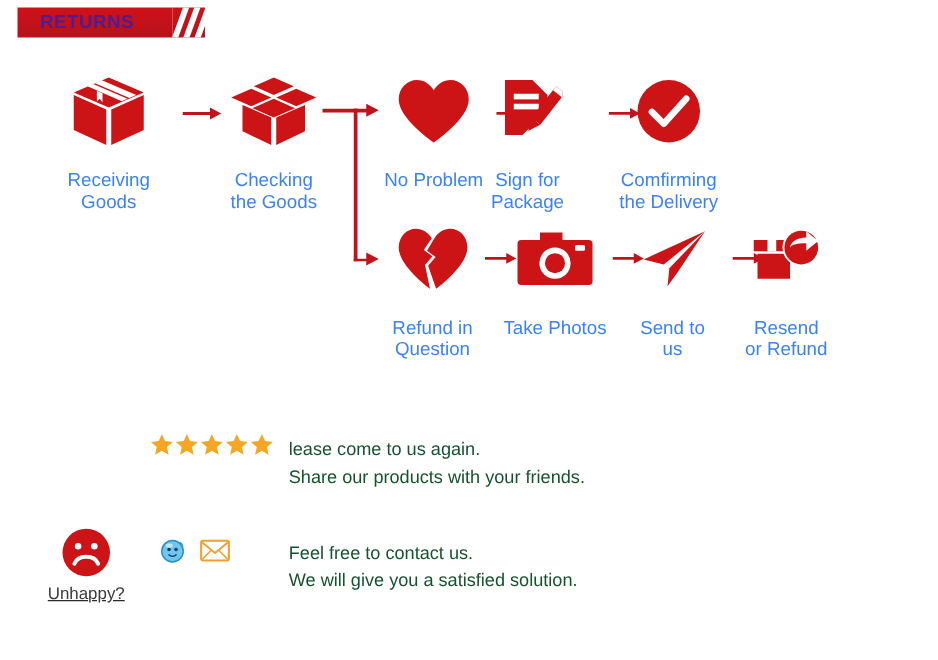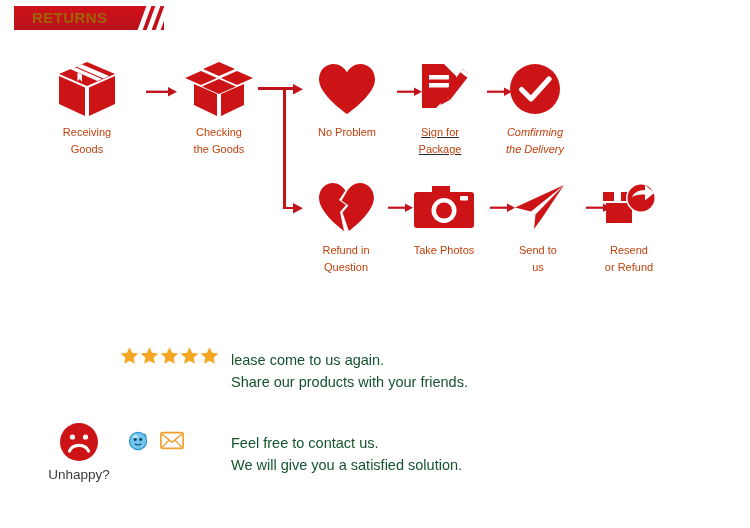--- a/index.html
+++ b/index.html
@@ -15,34 +15,34 @@
 
   
   .banner{position:absolute;height:24px;display:block;}
   .banner .bar{
     position:absolute;left:0;top:0;height:24px;
     background:#c3121a;
     background:linear-gradient(180deg,#cf1119 0%,#b8121a 100%);
   }
   .banner .label{
     position:absolute;left:18px;top:3px;
-    font-size:15px;font-weight:bold;color:#a16207;
+    font-size:15px;font-weight:bold;color:#4c1d95;
     letter-spacing:.4px;line-height:18px;
     font-family:"Liberation Sans", sans-serif;
   }
   .banner .slash{
     position:absolute;top:0;width:5px;height:24px;background:#ffffff;
     transform:skewX(-20deg);
   }
 
   
   .node{position:absolute;text-align:center;}
   .node .icon{height:58px;display:flex;align-items:center;justify-content:center;}
   .node .cap{
-    margin-top:6px;font-size:11px;line-height:17px;color:#c2410c;
+    margin-top:18px;font-size:15px;line-height:17px;color:#3b82f6;
     white-space:pre-line;
   }
   .arrow{position:absolute;}
   .vline{position:absolute;background:#c3121a;}
   .hline{position:absolute;background:#c3121a;}
 
   
   .fbrow{position:absolute;}
   .face-cap{
     font-size:13.5px;color:#3a3a3a;text-align:center;margin-top:5px;
@@ -142,21 +142,21 @@
 
   <div class="arrow" style="left:397px;top:84px;">
     <svg width="26" height="12" viewBox="0 0 26 12">
         <g fill="#c3121a">
           <rect x="0" y="4.6" width="19" height="2.2"></rect>
           <path d="M17 1.4 L25 5.7 L17 10 Z"></path>
         </g>
       </svg>
   </div>
 
-  <div class="node" style="left:400px;top:60px;width:80px;text-decoration:underline;">
+  <div class="node" style="left:382px;top:60px;width:80px;">
     <div class="icon">
       <svg width="56" height="56" viewBox="0 0 56 56" aria-hidden="true">
         <path d="M10 3 h22 l12 12 v12 l-20 20 H10 Z" fill="#cc1316"></path>
         <rect x="17" y="14" width="20" height="4.5" fill="#ffffff"></rect>
         <rect x="17" y="22" width="20" height="4.5" fill="#ffffff"></rect>
         <g transform="rotate(38 40 30)">
           <rect x="35" y="6" width="9" height="32" fill="#cc1316"></rect>
           <rect x="35" y="6" width="9" height="4" fill="#ffffff"></rect>
           <path d="M35 38 L39.5 48 L44 38 Z" fill="#cc1316"></path>
         </g>
@@ -169,21 +169,21 @@
 
   <div class="arrow" style="left:487px;top:84px;">
     <svg width="26" height="12" viewBox="0 0 26 12">
         <g fill="#c3121a">
           <rect x="0" y="4.6" width="19" height="2.2"></rect>
           <path d="M17 1.4 L25 5.7 L17 10 Z"></path>
         </g>
       </svg>
   </div>
 
-  <div class="node" style="left:487px;top:60px;width:96px;font-style:italic;">
+  <div class="node" style="left:487px;top:60px;width:96px;">
     <div class="icon">
       <svg width="54" height="54" viewBox="0 0 54 54" aria-hidden="true">
         <circle cx="27" cy="27" r="25" fill="#cc1316"></circle>
         <path d="M13.5 27.5 L23 37 L41 17" fill="none" stroke="#ffffff" stroke-width="5.2" stroke-linecap="round" stroke-linejoin="round"></path>
       </svg>
     </div>
     <div class="cap">Comfirming
 the Delivery</div>
   </div>
 
@@ -296,21 +296,21 @@
     <span>
       <svg width="19" height="19" viewBox="0 0 20 20">
           <path d="M10 1.2 L12.7 7.2 L19.2 7.9 L14.3 12.3 L15.7 18.7 L10 15.4 L4.3 18.7 L5.7 12.3 L0.8 7.9 L7.3 7.2 Z" fill="#f5a623"></path>
         </svg>
     </span>
   </div>
 
   <div class="fbtext" style="left:231px;top:349px;">lease come to us again.
 Share our products with your friends.</div>
 
-  <div class="fbrow" style="left:44px;top:422px;width:70px;">
+  <div class="fbrow" style="left:34px;top:422px;width:70px;text-decoration:underline;">
     <div style="display:flex;justify-content:center;">
       <svg width="40" height="40" viewBox="0 0 40 40" aria-hidden="true">
         <circle cx="20" cy="20" r="19" fill="#cc1316"></circle>
         <circle cx="13.5" cy="15" r="2.6" fill="#ffffff"></circle>
         <circle cx="26.5" cy="15" r="2.6" fill="#ffffff"></circle>
         <path d="M10.5 29 C13.5 21.5 26.5 21.5 29.5 29" fill="none" stroke="#ffffff" stroke-width="3.2" stroke-linecap="round"></path>
       </svg>
     </div>
     <div class="face-cap">Unhappy?</div>
   </div>

